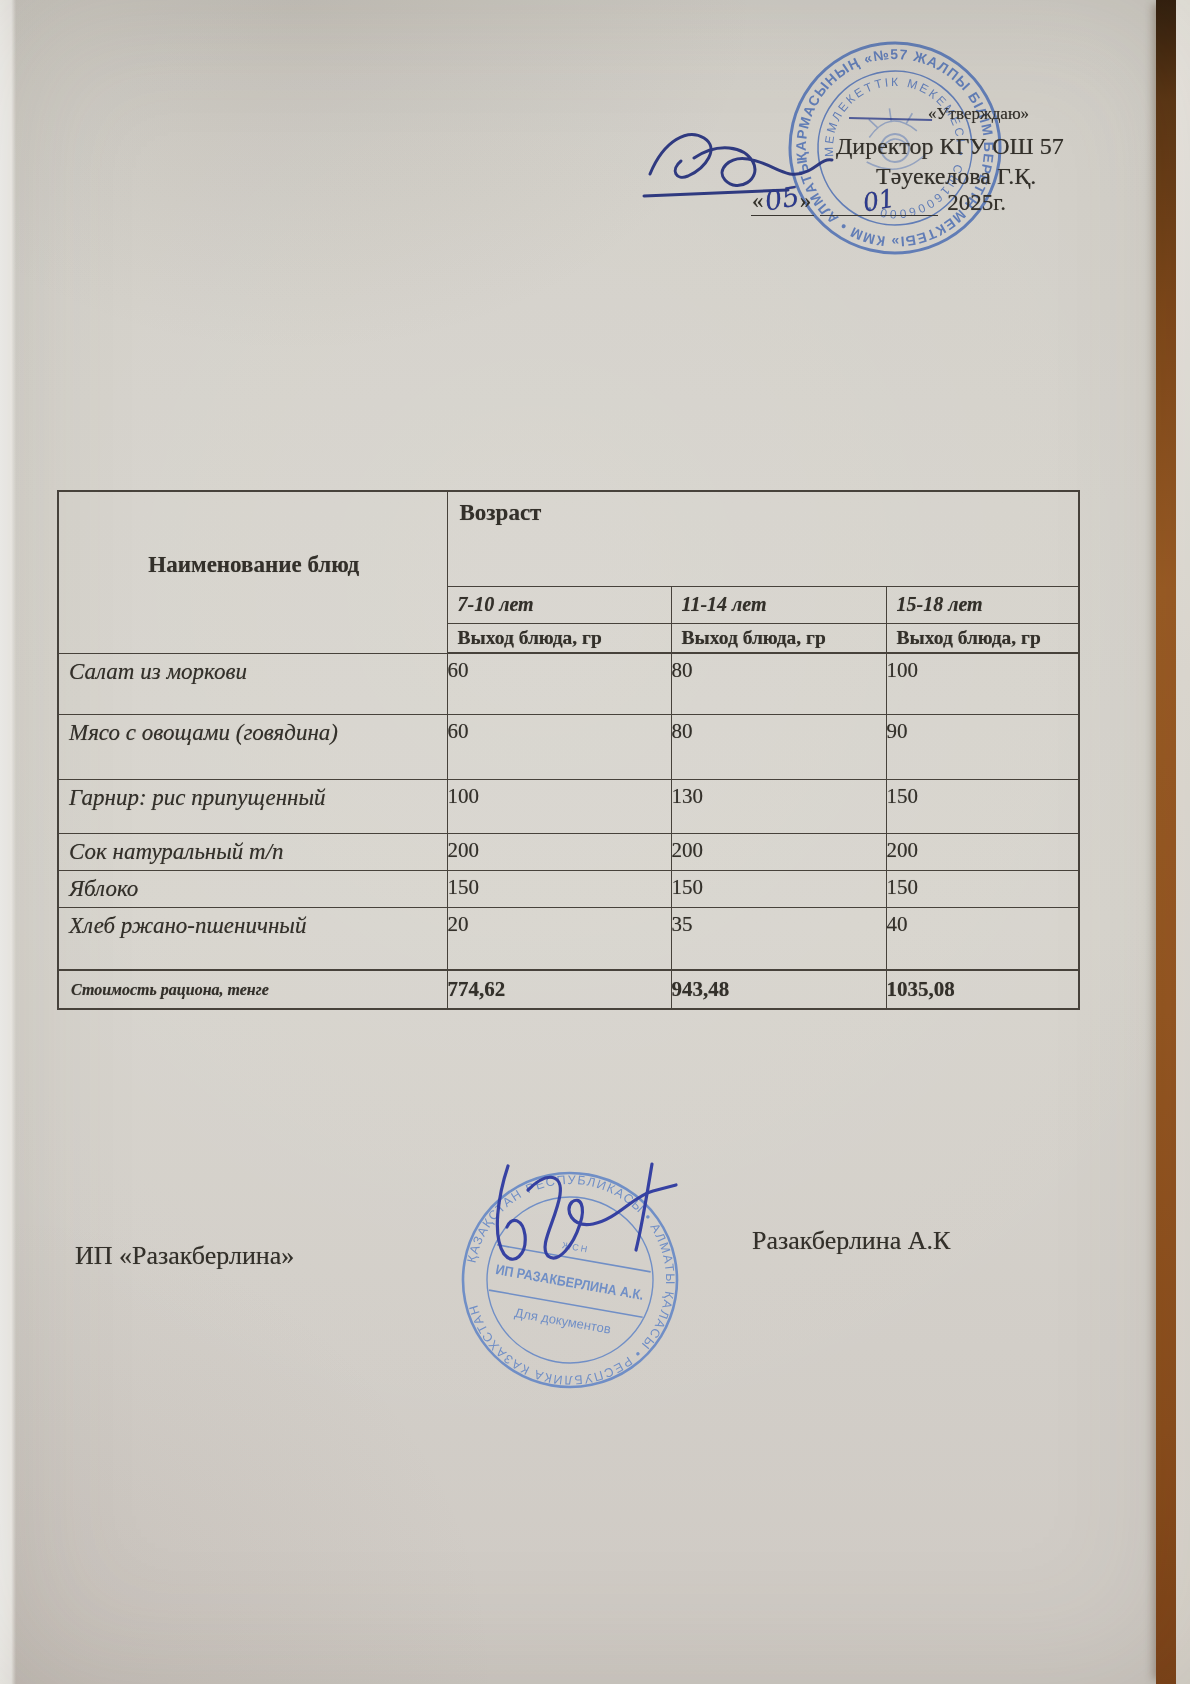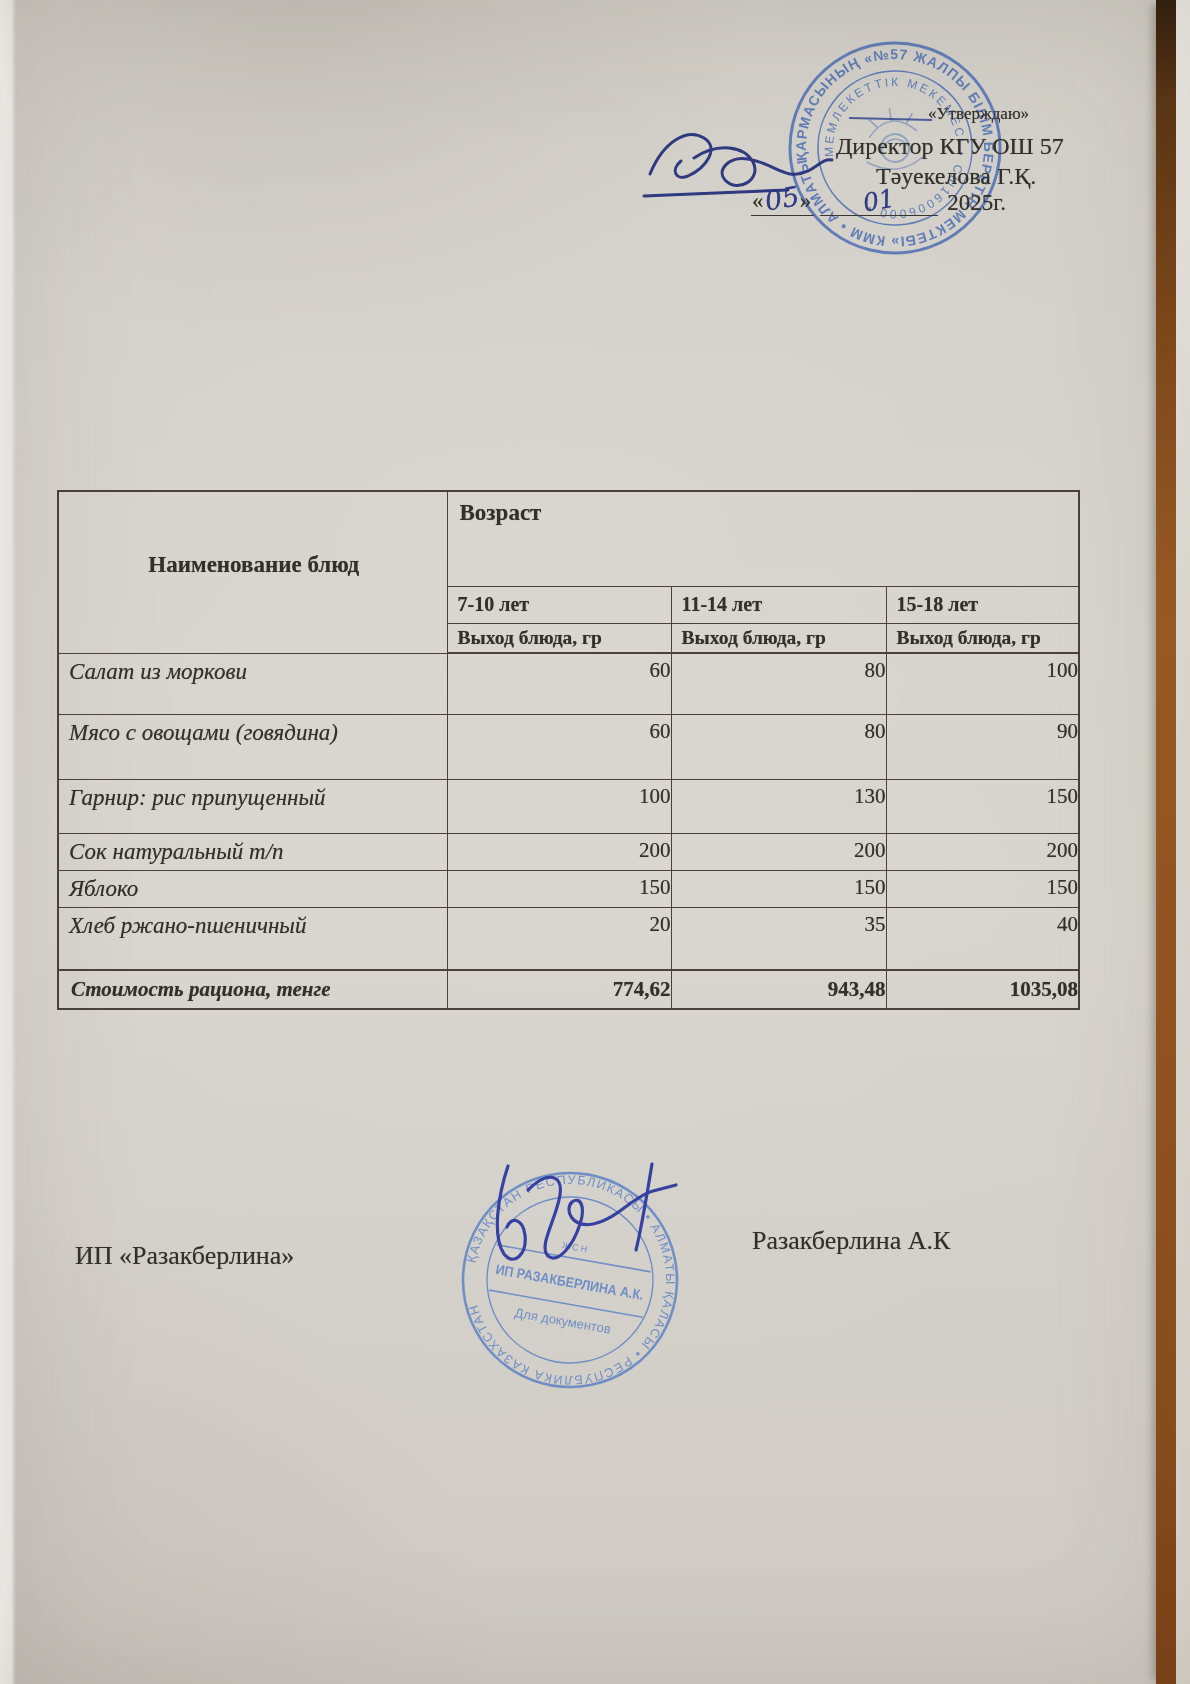--- a/index.html
+++ b/index.html
@@ -55,31 +55,31 @@
   .day-title{position:absolute;left:0;top:408px;width:1100px;text-align:center;
     font-weight:bold;font-size:27px;letter-spacing:0.5px;}
 
   
   .menu-table{position:absolute;left:57px;top:490px;width:1021px;
     border-collapse:collapse;table-layout:fixed;border:2.4px solid #47423b;}
   .menu-table th,.menu-table td{border:1.6px solid #47423b;vertical-align:top;
     overflow:hidden;padding:0;}
   th.name-h{vertical-align:middle;text-align:center;padding:0 8px 14px 10px;font-size:23px;}
   th.age-h{text-align:left;padding:8px 12px;font-size:23px;vertical-align:top;}
-  th.group-h{text-align:left;padding:4px 10px;font-size:20px;vertical-align:middle;}
+  th.group-h{text-align:left;padding:4px 10px;font-size:20px;vertical-align:middle;font-style:italic;}
   th.unit-h{text-align:left;padding:2px 10px;font-size:19.5px;vertical-align:middle;
     border-bottom:2.2px solid #47423b;}
   td.dish{font-size:23px;padding:5px 10px;font-style:italic;}
-  td.val{font-size:21px;text-align:right;padding-top:4px;}
+  td.val{font-size:21px;text-align:left;padding-top:4px;}
   tr.r0{height:95px;} tr.r1{height:37px;} tr.r2{height:30px;}
   tr.d0{height:61px;} tr.d1{height:65px;} tr.d2{height:54px;}
   tr.d3{height:35px;} tr.d4{height:31px;} tr.d5{height:63px;}
   tr.total{height:39px;}
   tr.total td{border-top:2.6px solid #47423b;vertical-align:middle;font-weight:bold;}
-  tr.total td.dish{font-size:21px;padding-left:12px;}
+  tr.total td.dish{font-size:16px;padding-left:12px;}
   tr.total td.val{padding-top:0;}
 
   
   .footer-left{position:absolute;left:75px;top:1227px;font-size:26px;white-space:nowrap;margin-top:14px;}
   .footer-right{position:absolute;left:752px;top:1226px;font-size:26px;white-space:nowrap;}
 
   .stamp text{font-family:"Liberation Sans",sans-serif;}
 </style>
 </head>
 <body>

